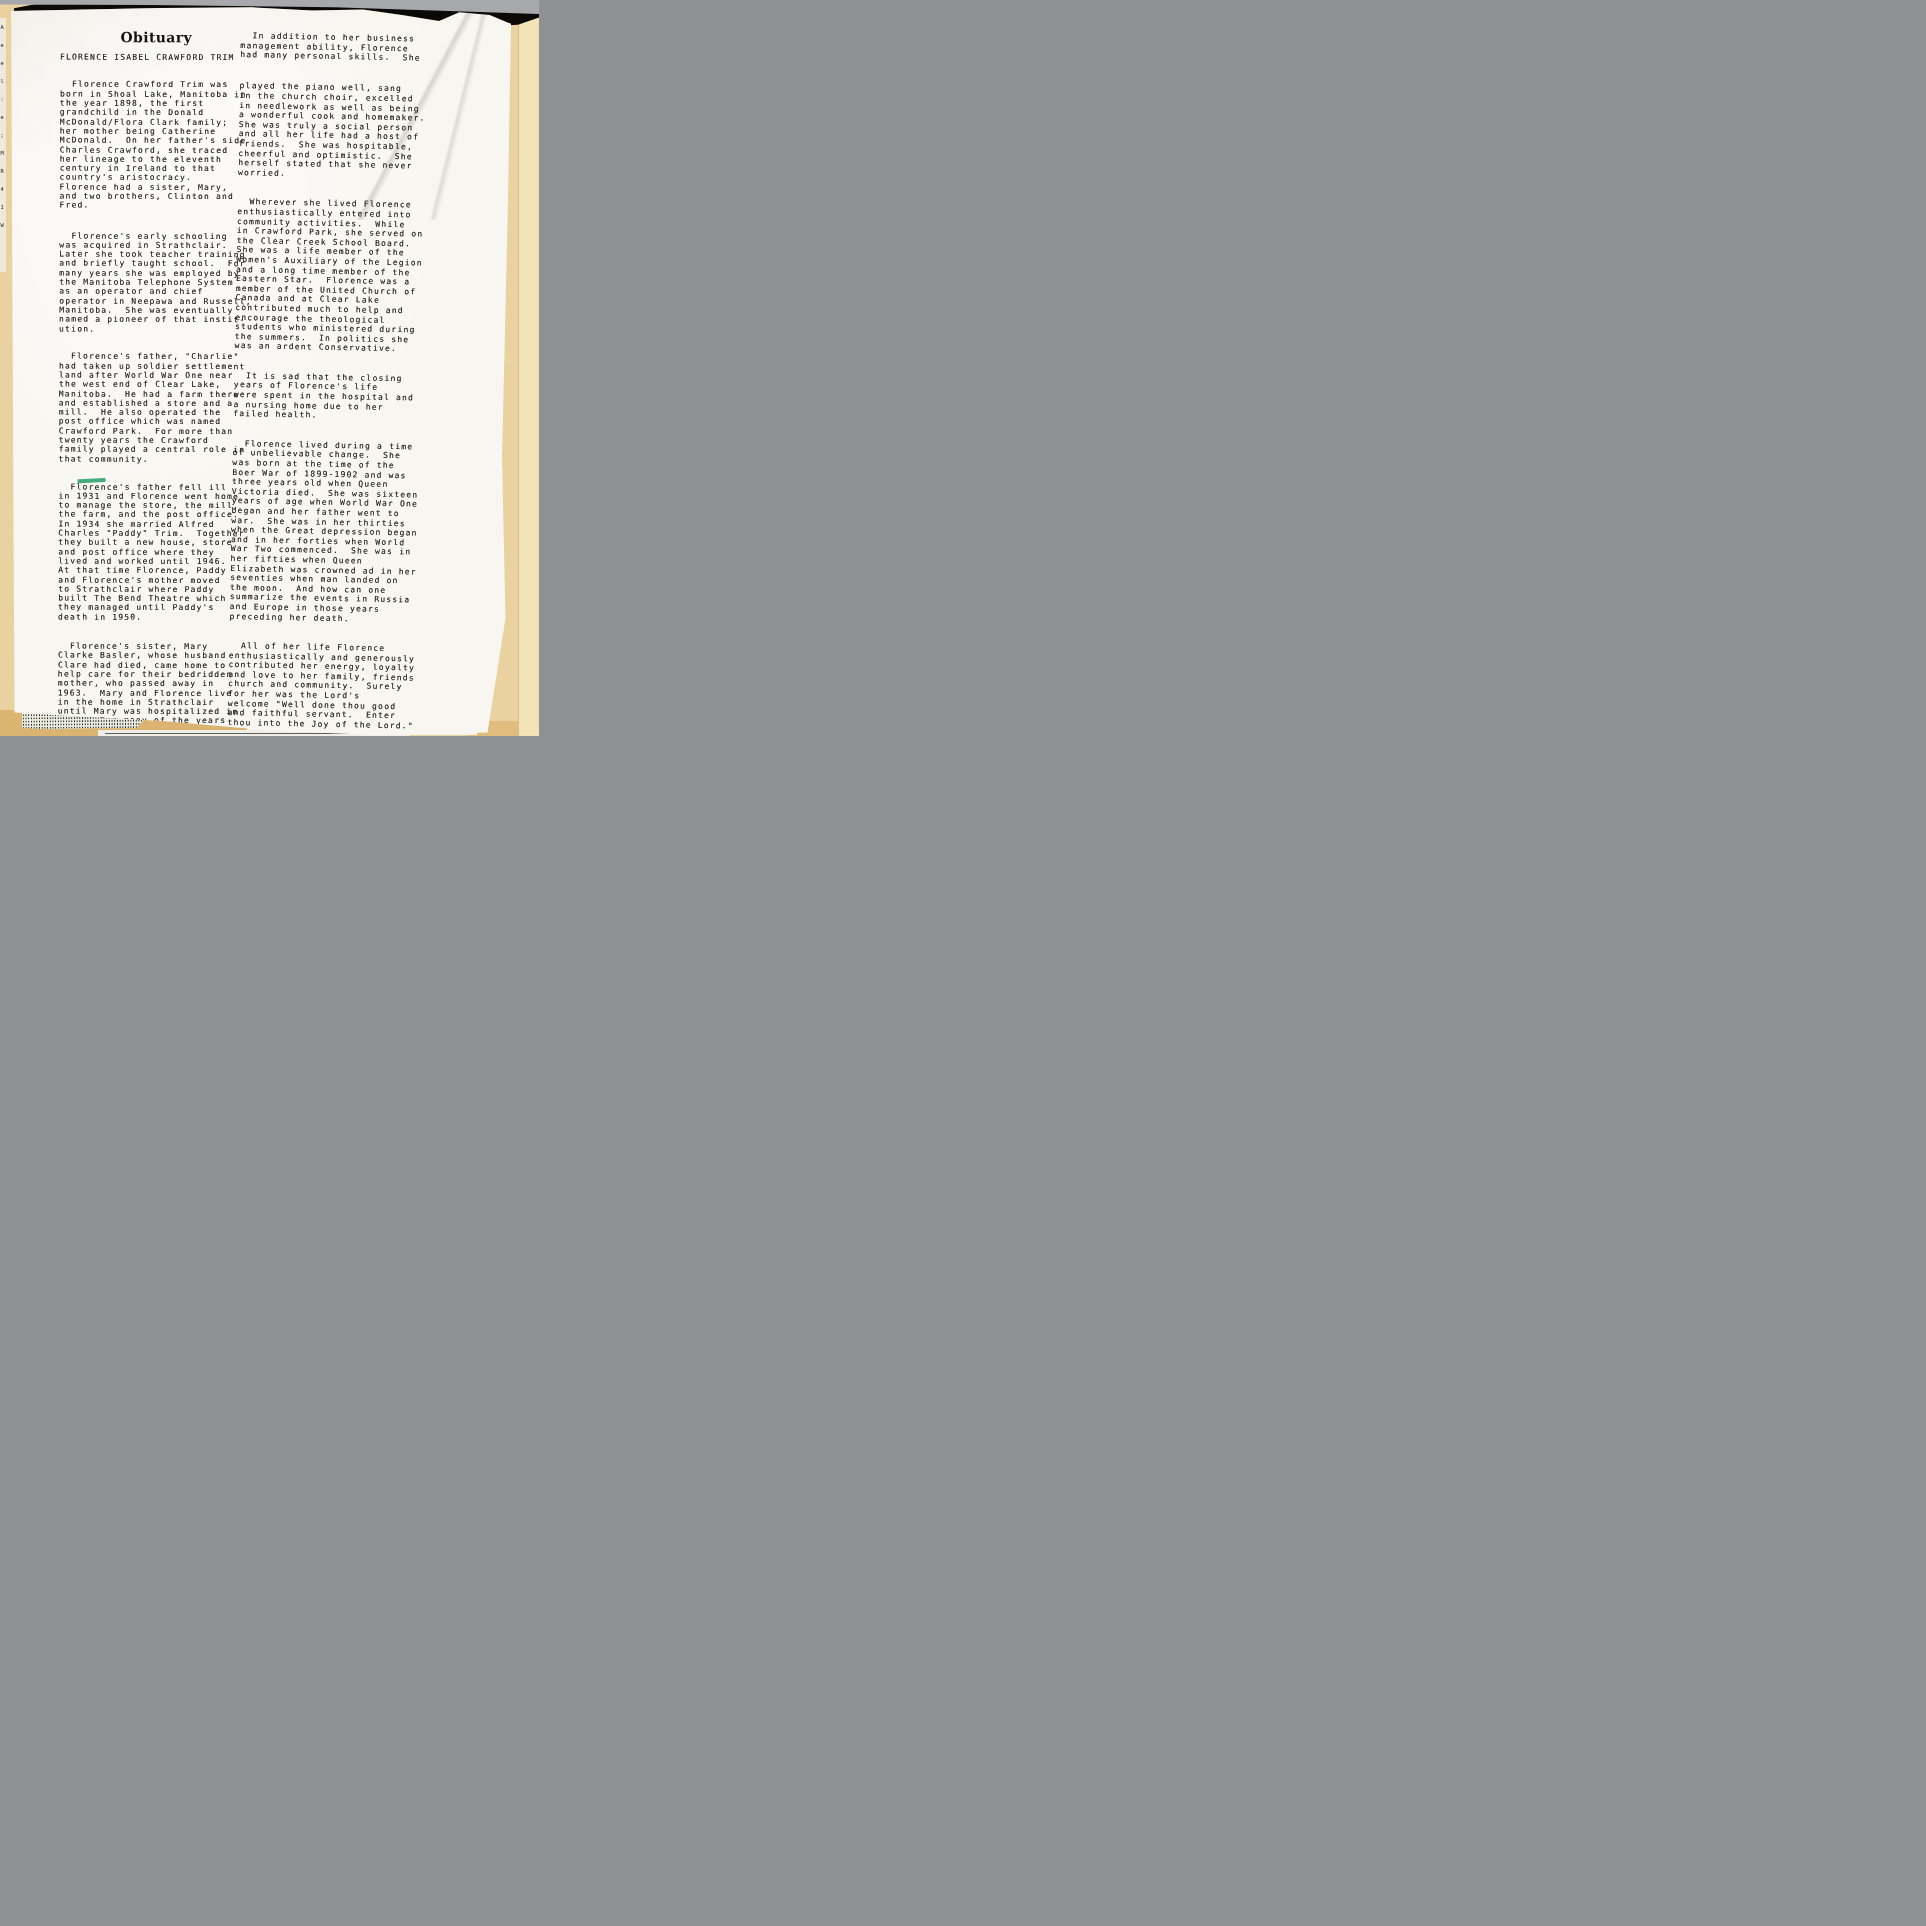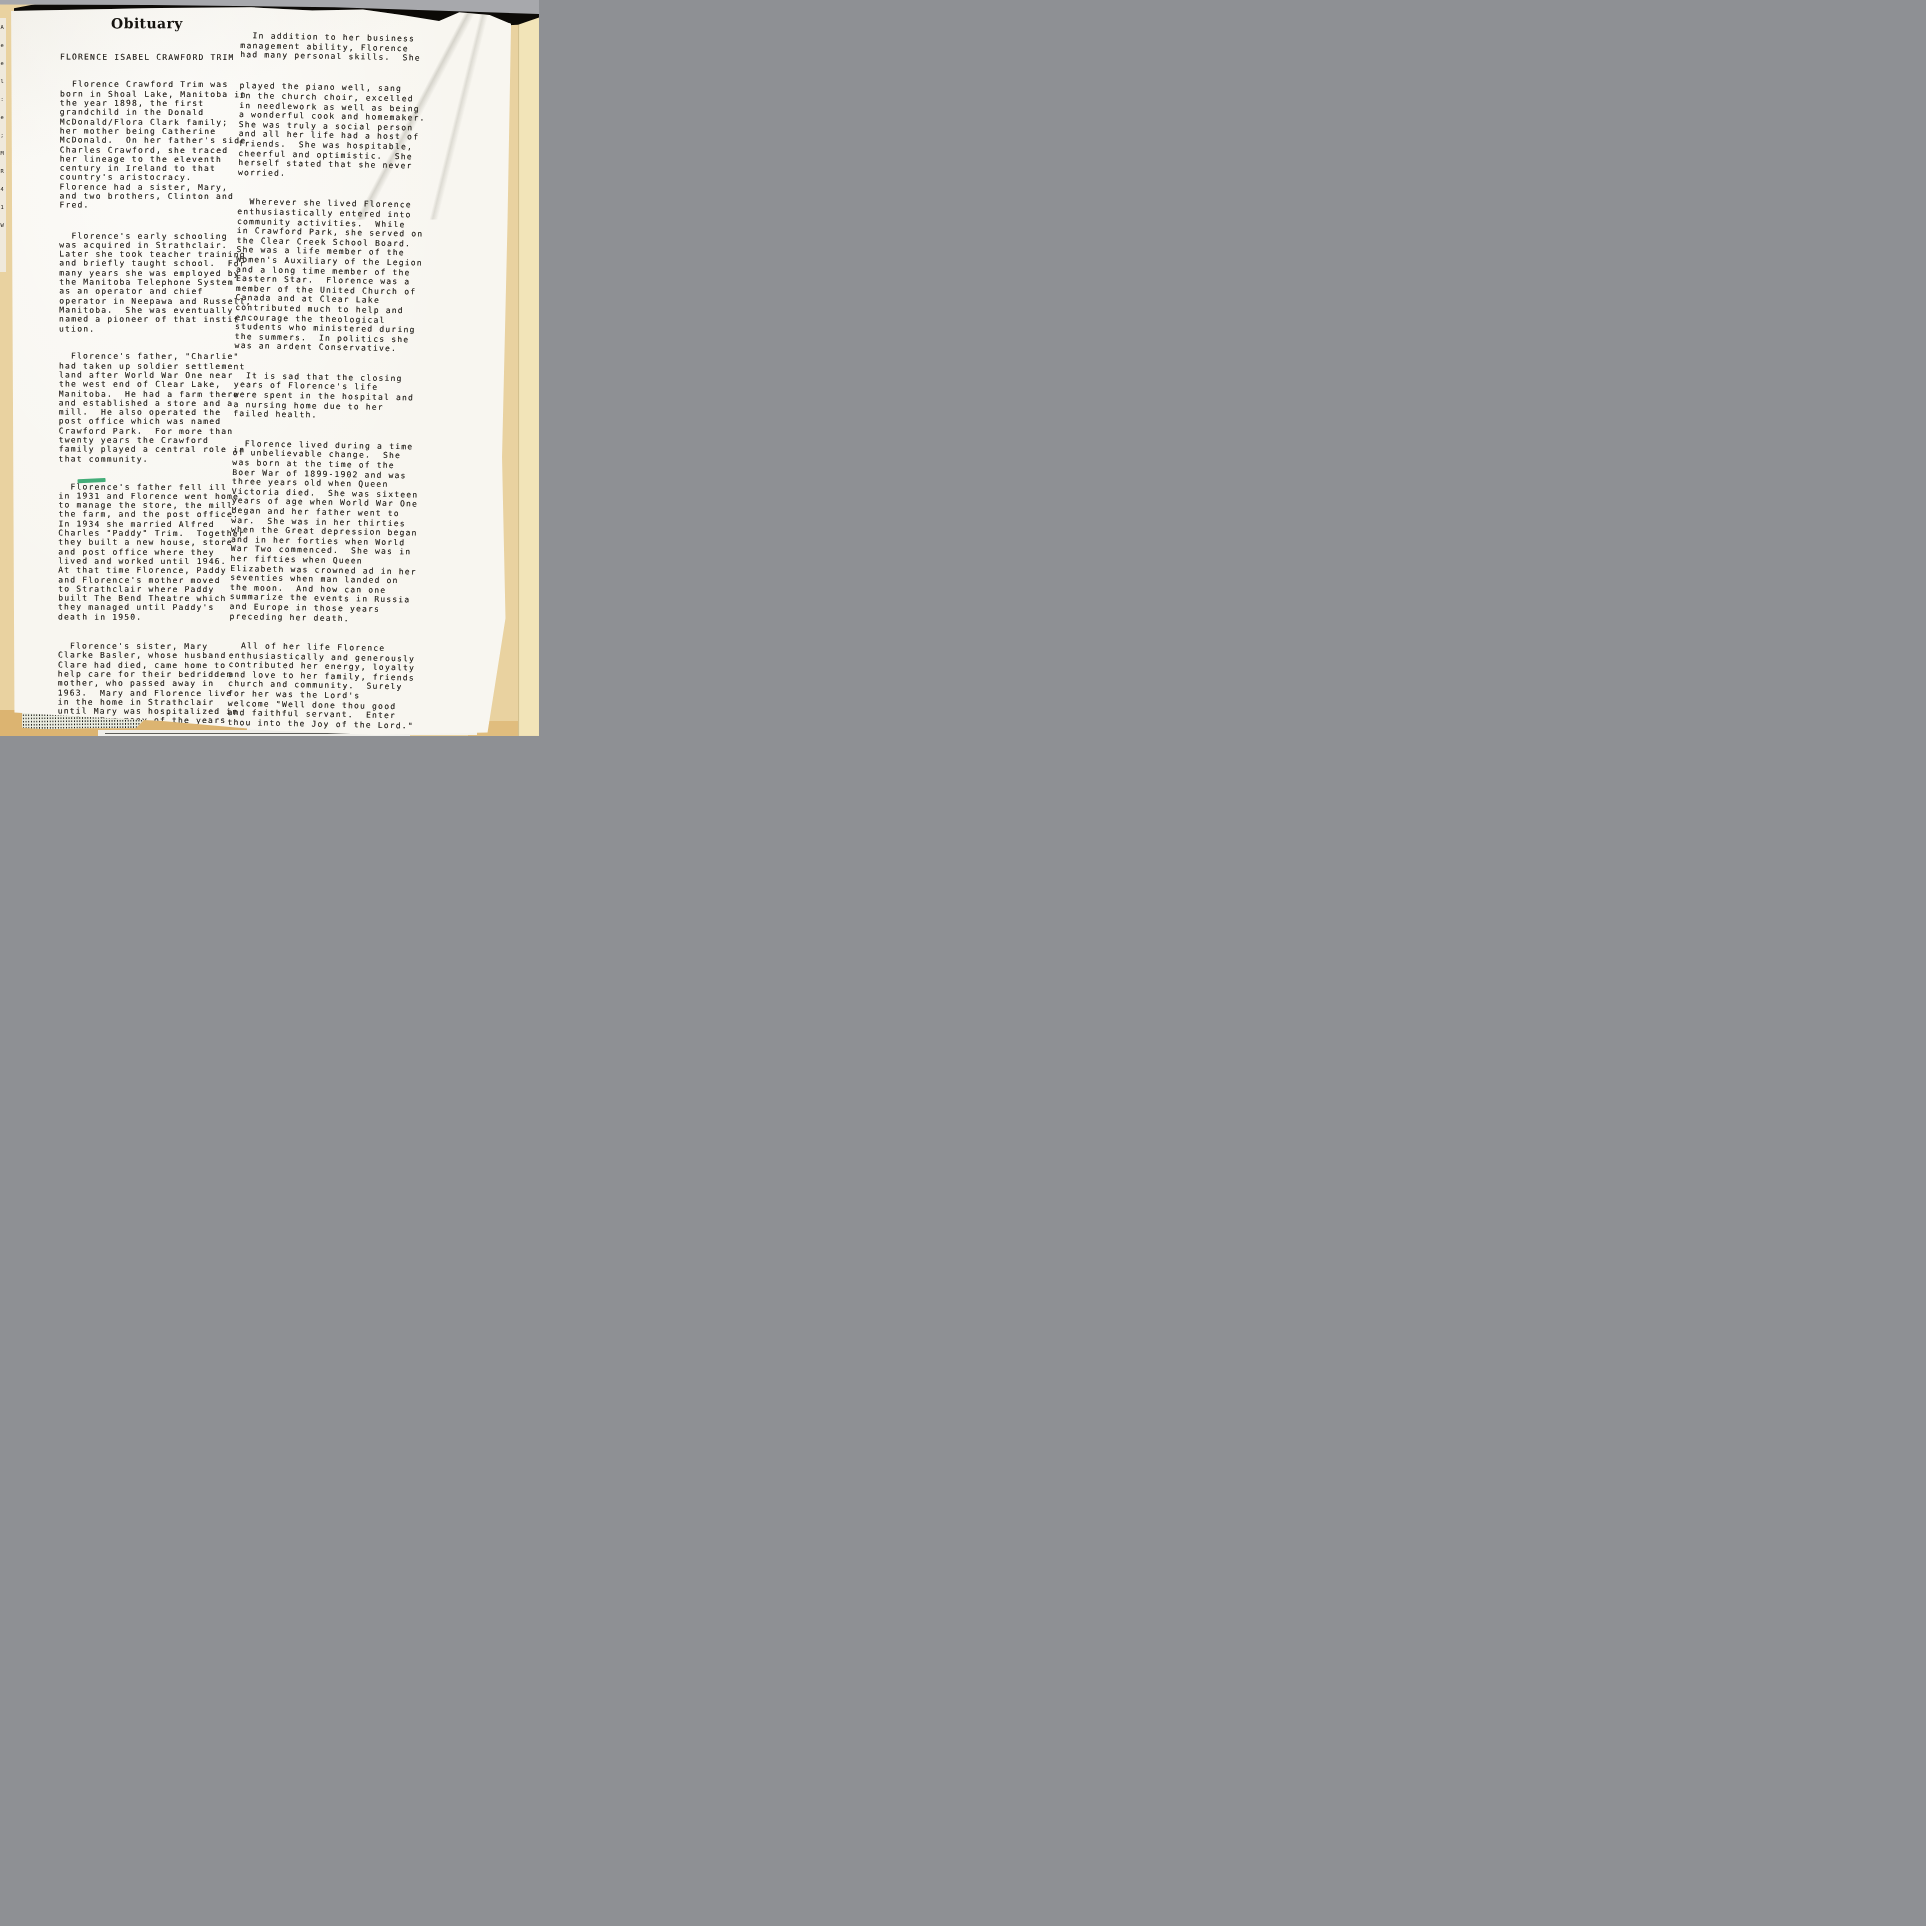--- a/index.html
+++ b/index.html
@@ -48,21 +48,21 @@
                        linear-gradient(160deg,rgba(210,205,190,.25) 0%,rgba(0,0,0,0) 18%);
       transform:rotate(-.15deg);
       clip-path:polygon(0.6% 0.85%,30% 0.5%,48% 0.45%,60% 0.9%,70% 0.8%,78% 1.6%,85% 2.4%,
                         89% 1.2%,95% 1.6%,99.2% 2.8%,98.4% 30%,97.2% 62%,97.8% 84%,94.2% 99.6%,
                         72% 99.9%,52% 99.3%,30% 97.9%,12% 97.2%,0.9% 96.7%);}
   
   #clipping::before{content:"";position:absolute;right:0;top:0;width:162px;height:216px;pointer-events:none;
       background:linear-gradient(118deg,rgba(0,0,0,0) 42%,rgba(150,148,135,.35) 43.5%,rgba(0,0,0,0) 46%),
                  linear-gradient(104deg,rgba(0,0,0,0) 60%,rgba(160,158,145,.30) 61.5%,rgba(0,0,0,0) 64%);}
 
-  #title{position:absolute;left:103px;top:2px;width:81px;text-align:left;
+  #title{position:absolute;left:103px;top:16px;width:81px;text-align:right;
          font-family:"DejaVu Serif",serif;font-weight:bold;font-size:14px;color:#15130f;
          letter-spacing:0.4px;}
 
   .col{position:absolute;color:#211e19;font-size:8px;letter-spacing:1.2px;
        white-space:pre;text-shadow:0 0 0.4px rgba(45,42,36,.55);}
   .col p{margin:0;}
   #col-left{left:52px;top:28.5px;line-height:9.3px;transform:rotate(.35deg);transform-origin:0 0;}
   #col-right{left:233px;top:7.7px;line-height:9.6px;transform:rotate(1.25deg);transform-origin:0 0;}
   .g6{margin-top:2.3px !important;} .g4{margin-top:1.5px !important;} .g2{margin-top:0.8px !important;}
 

